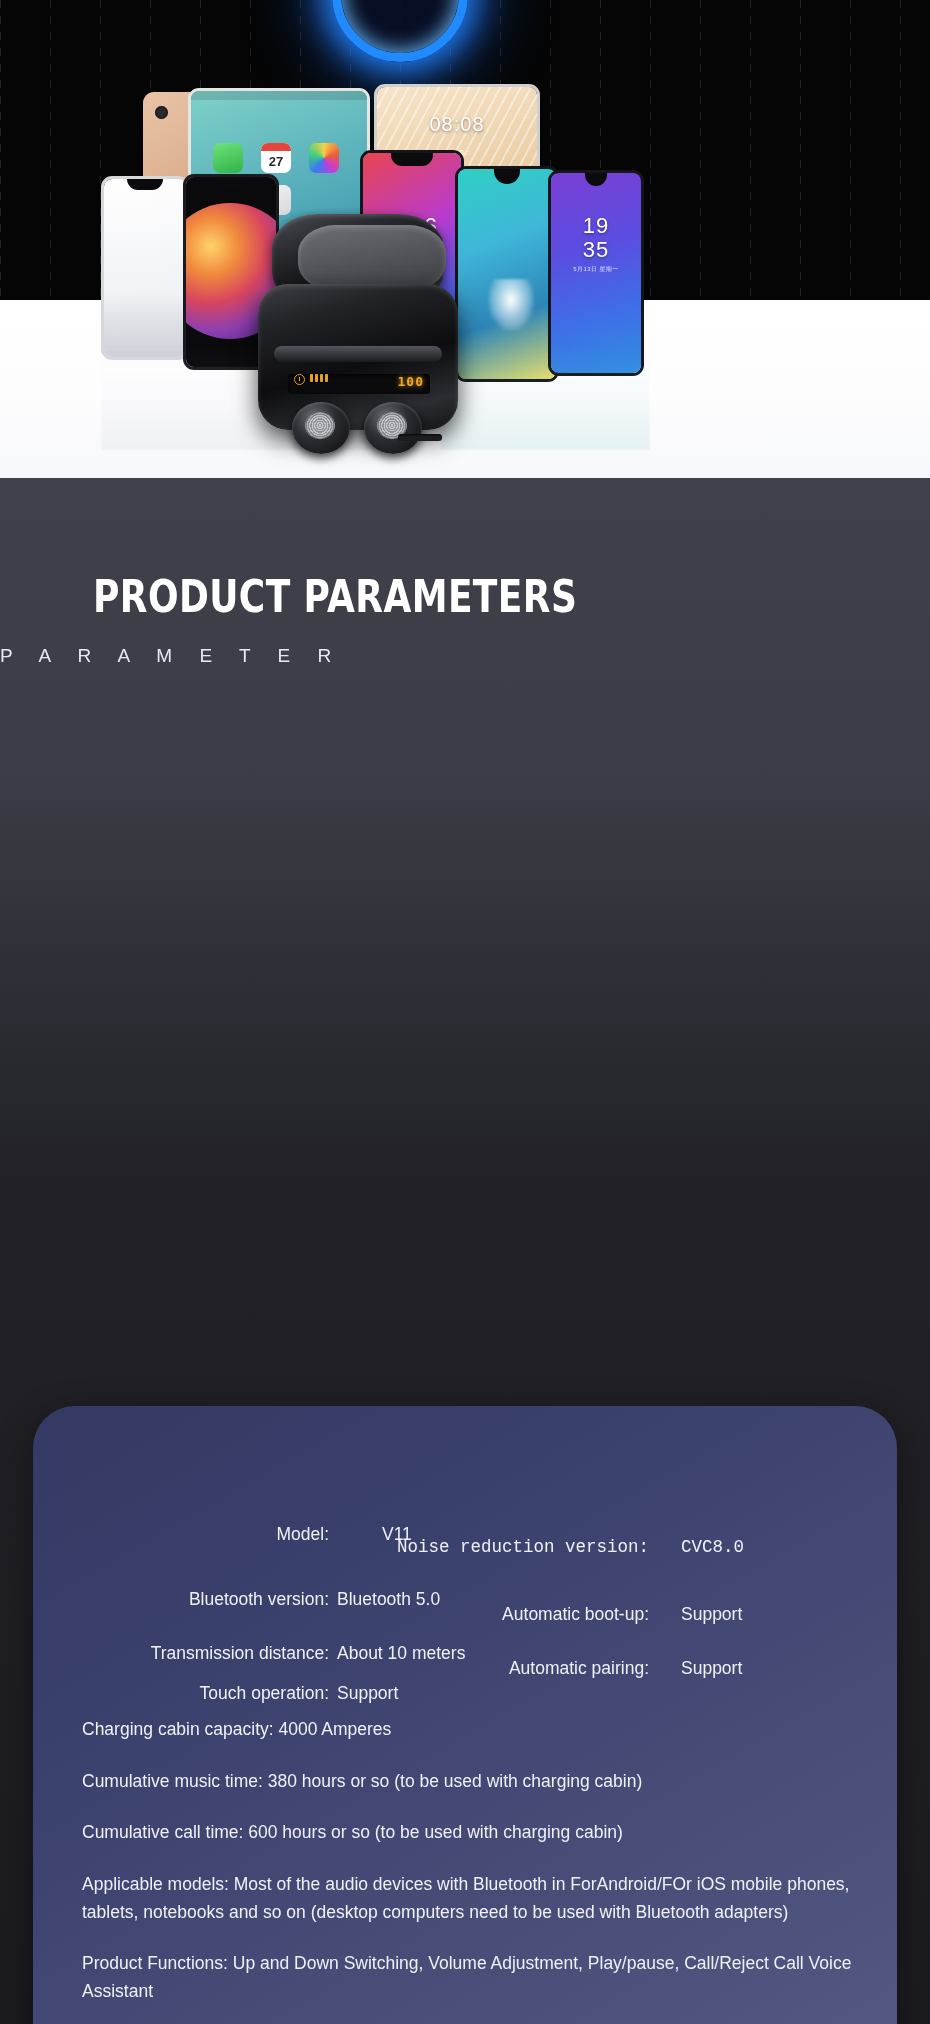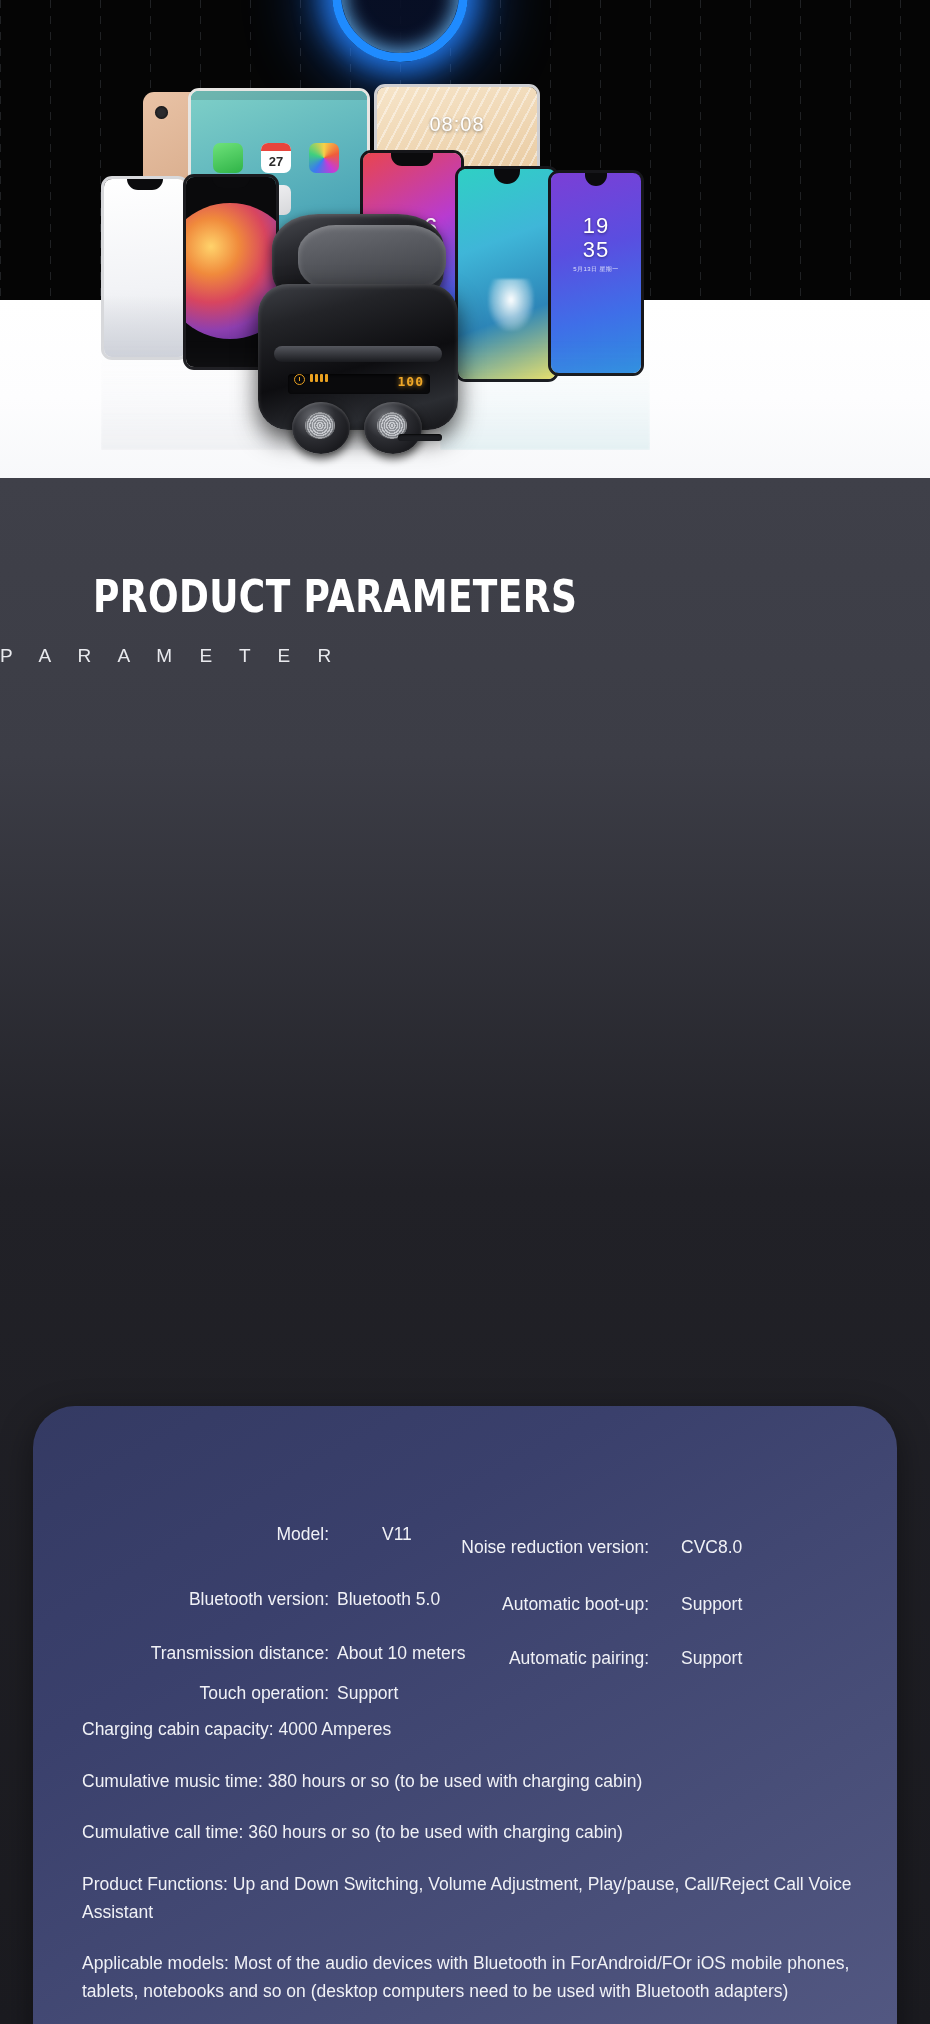--- a/index.html
+++ b/index.html
@@ -261,38 +261,38 @@
           <span class="spec-label">Transmission distance:</span>
           <span class="spec-value">About 10 meters</span>
         </div>
         <div class="spec-row">
           <span class="spec-label">Touch operation:</span>
           <span class="spec-value">Support</span>
         </div>
       </div>
 
       <div class="spec-col right" style="top:13px;">
-        <div class="spec-row" style="margin-bottom:36px;">
+        <div class="spec-row" style="margin-bottom:47px;font-family:Liberation Mono, monospace;">
           <span class="spec-label">Noise reduction version:</span>
           <span class="spec-value">CVC8.0</span>
         </div>
         <div class="spec-row" style="margin-bottom:33px;">
           <span class="spec-label">Automatic boot-up:</span>
           <span class="spec-value">Support</span>
         </div>
         <div class="spec-row">
           <span class="spec-label">Automatic pairing:</span>
           <span class="spec-value">Support</span>
         </div>
       </div>
 
     </div>
 
     <div class="notes">
       <div class="note">Charging cabin capacity: 4000 Amperes</div>
       <div class="note">Cumulative music time: 380 hours or so (to be used with charging cabin)</div>
-      <div class="note">Cumulative call time: 360 hours or so (to be used with charging cabin)</div>
+      <div class="note">Cumulative call time: 600 hours or so (to be used with charging cabin)</div>
+      <div class="note">Applicable models: Most of the audio devices with Bluetooth in ForAndroid/FOr iOS mobile phones, tablets, notebooks and so on (desktop computers need to be used with Bluetooth adapters)</div>
       <div class="note">Product Functions: Up and Down Switching, Volume Adjustment, Play/pause, Call/Reject Call Voice Assistant</div>
-      <div class="note">Applicable models: Most of the audio devices with Bluetooth in ForAndroid/FOr iOS mobile phones, tablets, notebooks and so on (desktop computers need to be used with Bluetooth adapters)</div>
     </div>
 
   </div>
 </div>
 
 </body></html>

